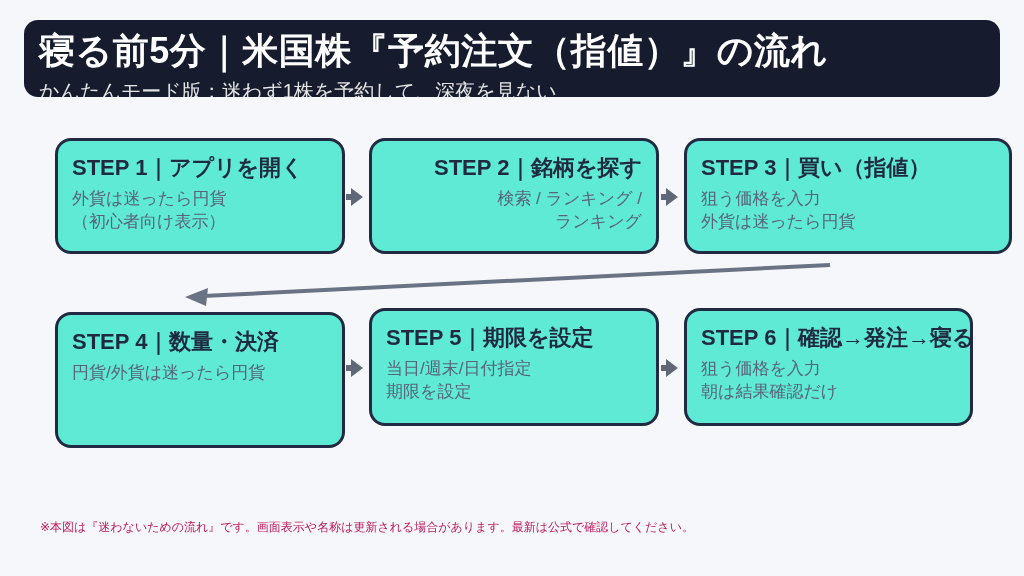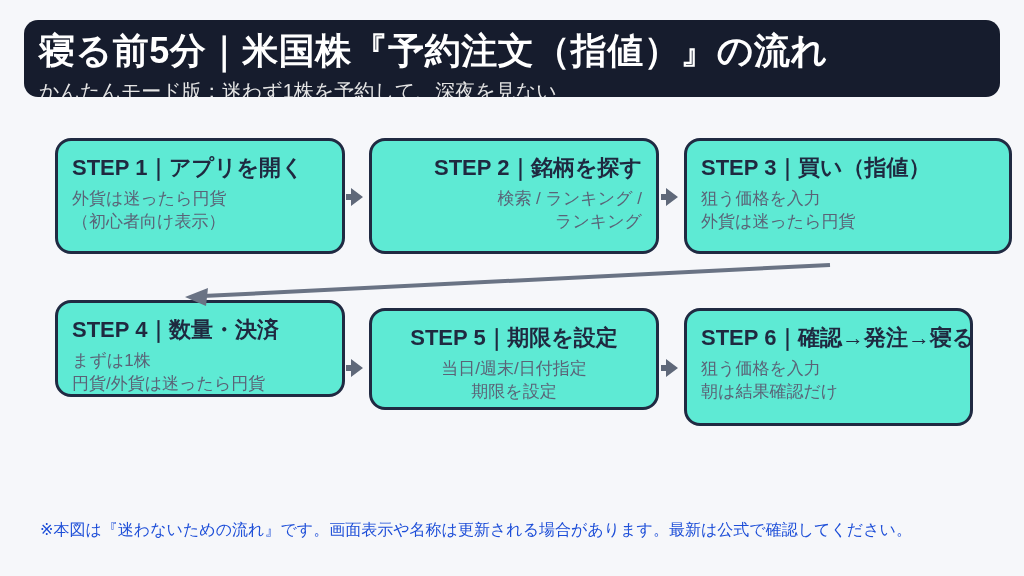--- a/index.html
+++ b/index.html
@@ -35,39 +35,39 @@
   .box .title{
     font-size:22px;font-weight:600;color:#1f2940;line-height:1.3;
     white-space:nowrap;margin-bottom:4px;
   }
   .box .line{
     font-size:17px;color:#5a6377;line-height:23px;white-space:nowrap;
   }
   #box1{left:55px;top:138px;}
   #box2{left:369px;top:138px;text-align:right;}
   #box3{left:684px;top:138px;width:328px;}
-  #box4{left:55px;top:300px;height:97px;}
-  #box5{left:369px;top:308px;height:102px;text-align:center;}
+  #box4{left:55px;top:312px;height:136px;}
+  #box5{left:369px;top:308px;height:118px;}
   #box6{left:684px;top:308px;width:289px;height:118px;}
 
   
   .tri{position:absolute;width:18px;height:20px;}
   #tri1{left:346px;top:187px;}
   #tri2{left:661px;top:187px;}
   #tri3{left:346px;top:358px;}
   #tri4{left:661px;top:358px;}
   .tri svg{display:block;}
 
   
   .overlay{position:absolute;inset:0;pointer-events:none;}
 
   
   .footer{
     position:absolute;left:40px;top:519px;width:960px;
-    font-size:16px;color:#1d4ed8;line-height:1.4;white-space:nowrap;
+    font-size:12px;color:#be185d;line-height:1.4;white-space:nowrap;
   }
 </style>
 </head>
 <body>
 
 <div class="canvas">
 
   <div class="header">
     <h1>寝る前5分｜米国株『予約注文（指値）』の流れ</h1>
     <div class="subtitle">かんたんモード版：迷わず1株を予約して、深夜を見ない</div>
@@ -84,21 +84,20 @@
     <div class="line">ランキング</div>
   </div>
   <div class="box" id="box3">
     <div class="title">STEP 3｜買い（指値）</div>
     <div class="line">狙う価格を入力</div>
     <div class="line">外貨は迷ったら円貨</div>
   </div>
 
   <div class="box" id="box4">
     <div class="title">STEP 4｜数量・決済</div>
-    <div class="line">まずは1株</div>
     <div class="line">円貨/外貨は迷ったら円貨</div>
   </div>
   <div class="box" id="box5">
     <div class="title">STEP 5｜期限を設定</div>
     <div class="line">当日/週末/日付指定</div>
     <div class="line">期限を設定</div>
   </div>
   <div class="box" id="box6">
     <div class="title">STEP 6｜確認→発注→寝る</div>
     <div class="line">狙う価格を入力</div>

